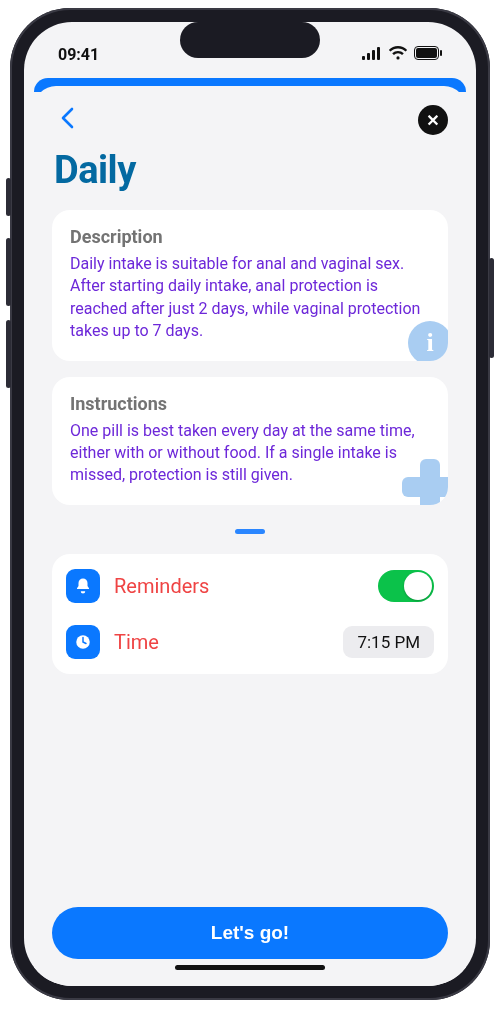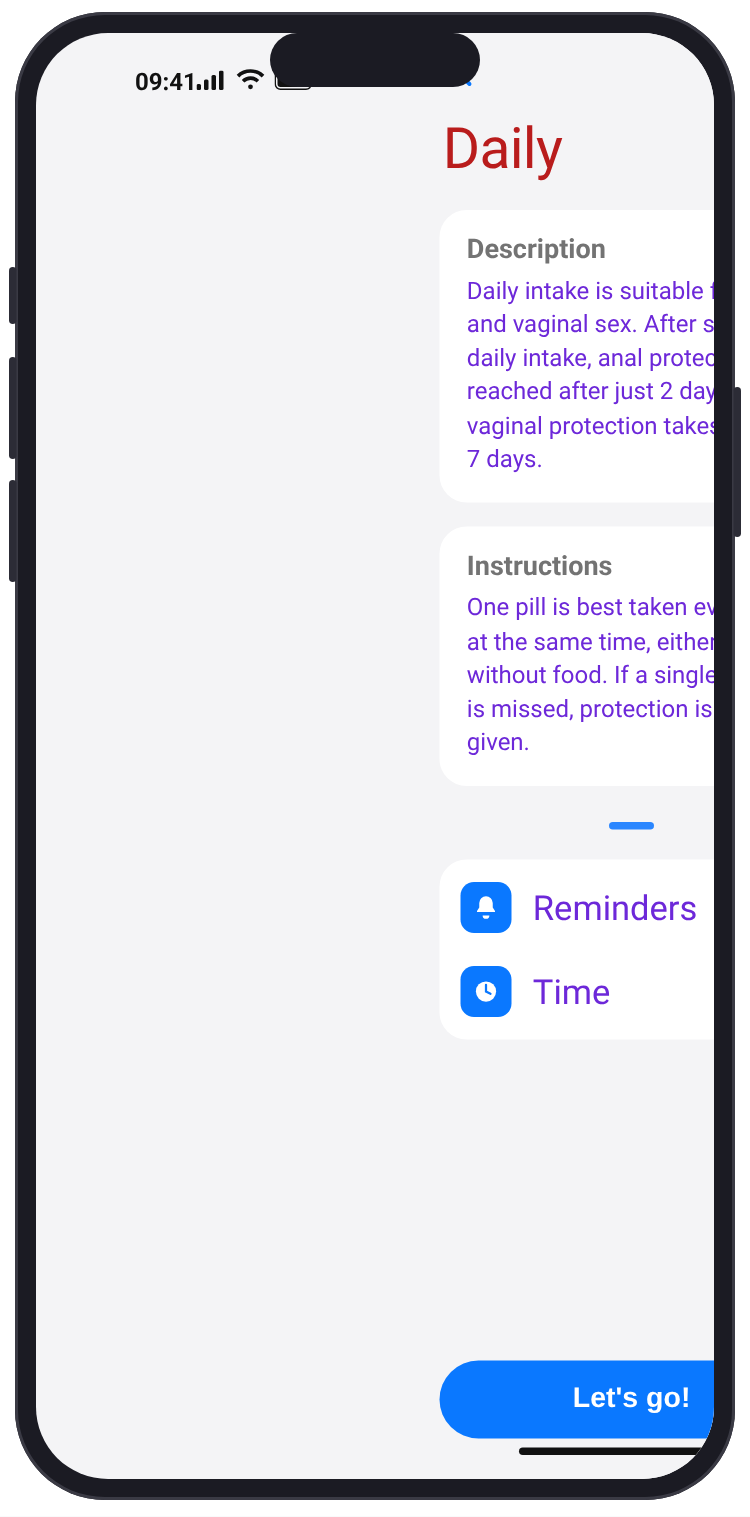--- a/index.html
+++ b/index.html
@@ -21,21 +21,21 @@
     box-shadow: inset 0 0 0 2px #3a3a44;
   }
   .screen {
     width: 100%;
     height: 100%;
     background: #f4f4f6;
     border-radius: 48px;
     overflow: hidden;
     position: relative;
     display: flex;
-    padding-left: 32px;
+    flex-direction: column;
   }
   .notch {
     position: absolute;
     top: 14px;
     left: 50%;
     transform: translateX(-50%);
     width: 140px;
     height: 36px;
     background: #1b1b23;
     border-radius: 20px;
@@ -76,22 +76,22 @@
   }
   .back-btn { color: #0a78ff; font-size: 26px; font-weight: 400; padding: 4px 8px; cursor: pointer; }
   .close-btn {
     width: 30px; height: 30px; border-radius: 50%;
     background: #111; color: #fff;
     display: flex; align-items: center; justify-content: center;
     font-size: 16px; font-weight: 700; cursor: pointer;
   }
   .page-title {
     font-size: 38px;
-    font-weight: 400;
-    color: #b91c1c;
+    font-weight: 700;
+    color: #0369a1;
     margin: 14px 2px 18px;
     letter-spacing: -0.5px;
   }
   .card {
     background: #fff;
     border-radius: 18px;
     padding: 16px 18px 18px;
     margin-bottom: 16px;
     position: relative;
     overflow: hidden;
@@ -137,21 +137,21 @@
     align-items: center;
     height: 56px;
     gap: 14px;
   }
   .row-icon {
     width: 34px; height: 34px; border-radius: 9px;
     background: #0a78ff;
     display: flex; align-items: center; justify-content: center;
     color: #fff;
   }
-  .row-label { font-size: 23px; color: #6d28d9; flex: 1; }
+  .row-label { font-size: 20px; color: #ef4444; flex: 1; }
   .switch {
     width: 56px; height: 32px; border-radius: 16px;
     background: #0bc24a; position: relative; cursor: pointer;
   }
   .switch .knob {
     position: absolute; top: 2px; right: 2px;
     width: 28px; height: 28px; border-radius: 50%;
     background: #fff; box-shadow: 0 1px 2px rgba(0,0,0,.25);
   }
   .time-chip {
@@ -263,20 +263,21 @@
           </div>
         </div>
         <div class="row">
           <div class="row-icon">
             <svg width="18" height="18" viewBox="0 0 24 24">
                 <circle cx="12" cy="12" r="9" fill="#fff"></circle>
                 <path d="M12 6v6l4 2" stroke="#0a78ff" stroke-width="2" fill="none" stroke-linecap="round"></path>
               </svg>
           </div>
           <span class="row-label">Time</span>
+          <div class="time-chip">7:15 PM</div>
         </div>
       </div>
 
       <div class="spacer"></div>
 
       <button class="cta">Let's go!</button>
 
       <div class="home-indicator"></div>
     </div>
   </div>

